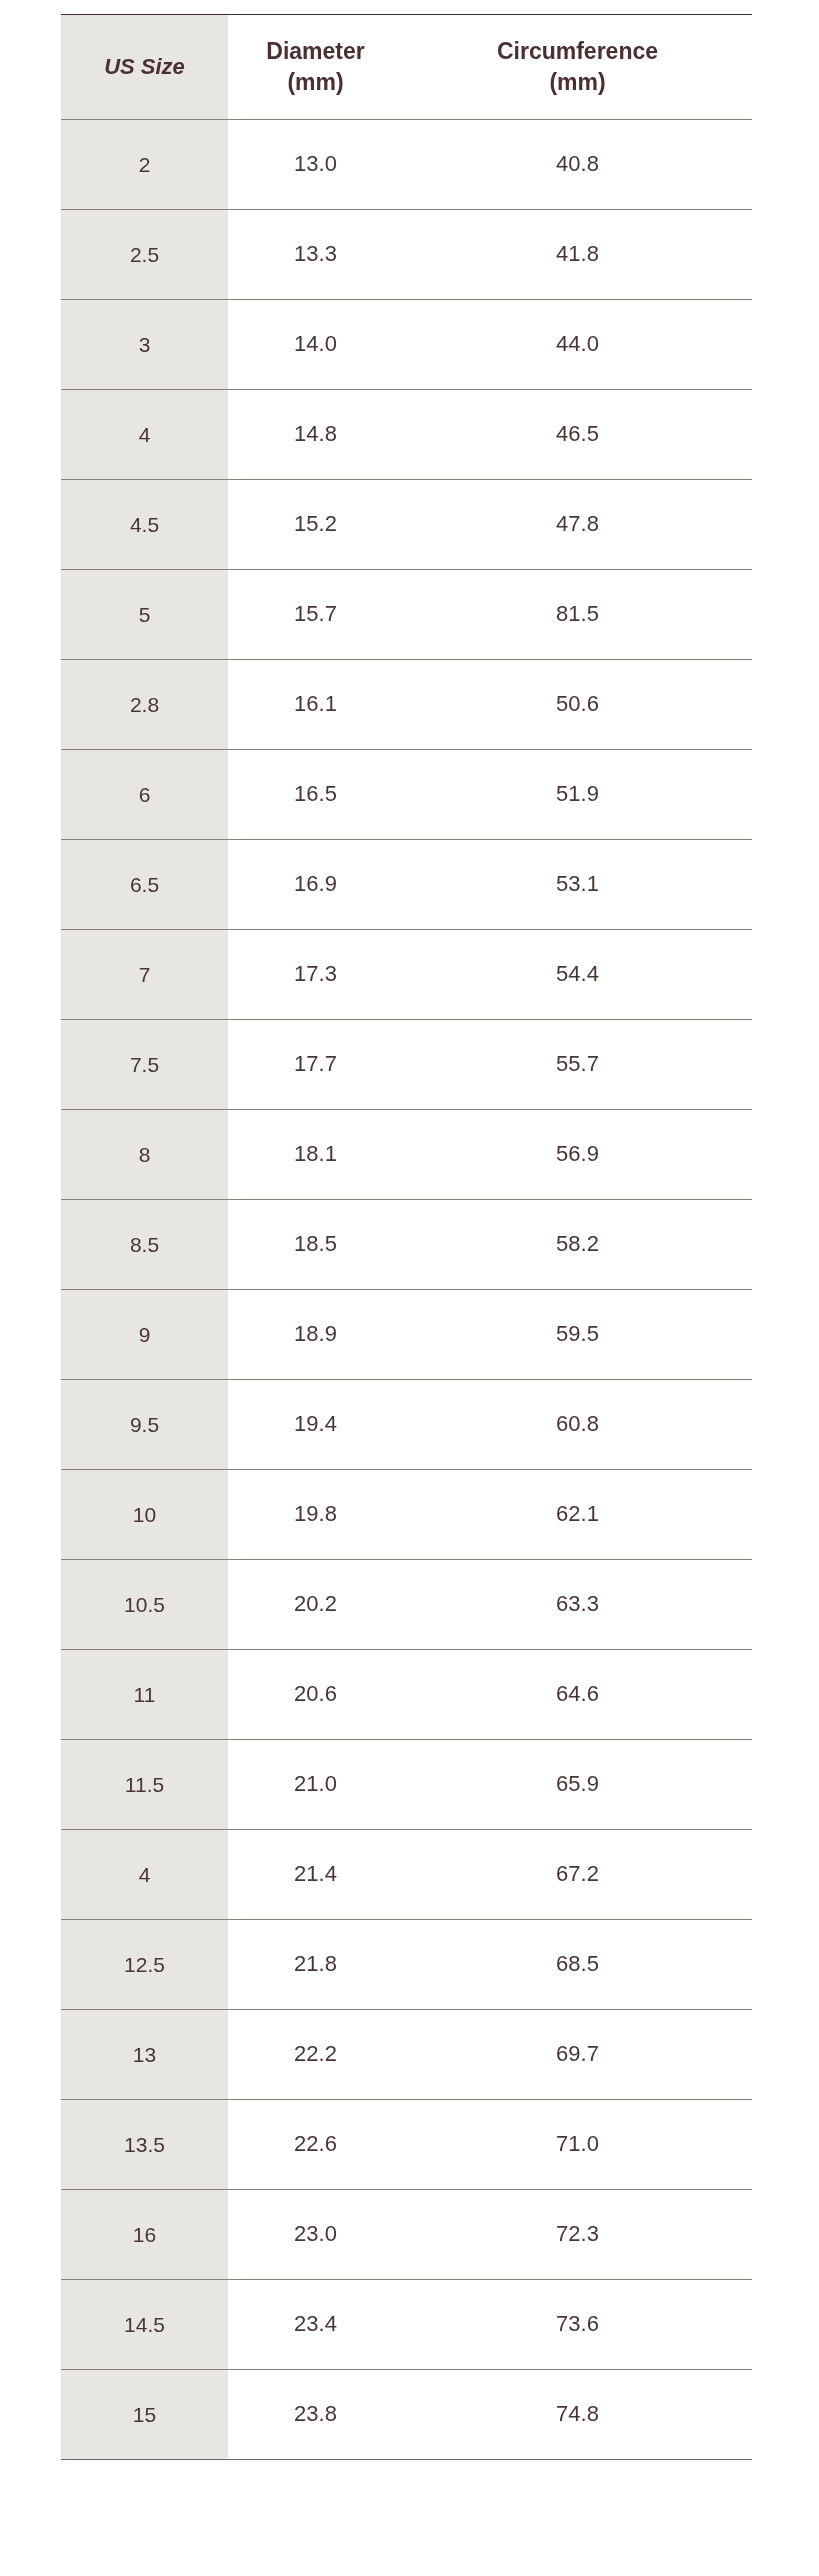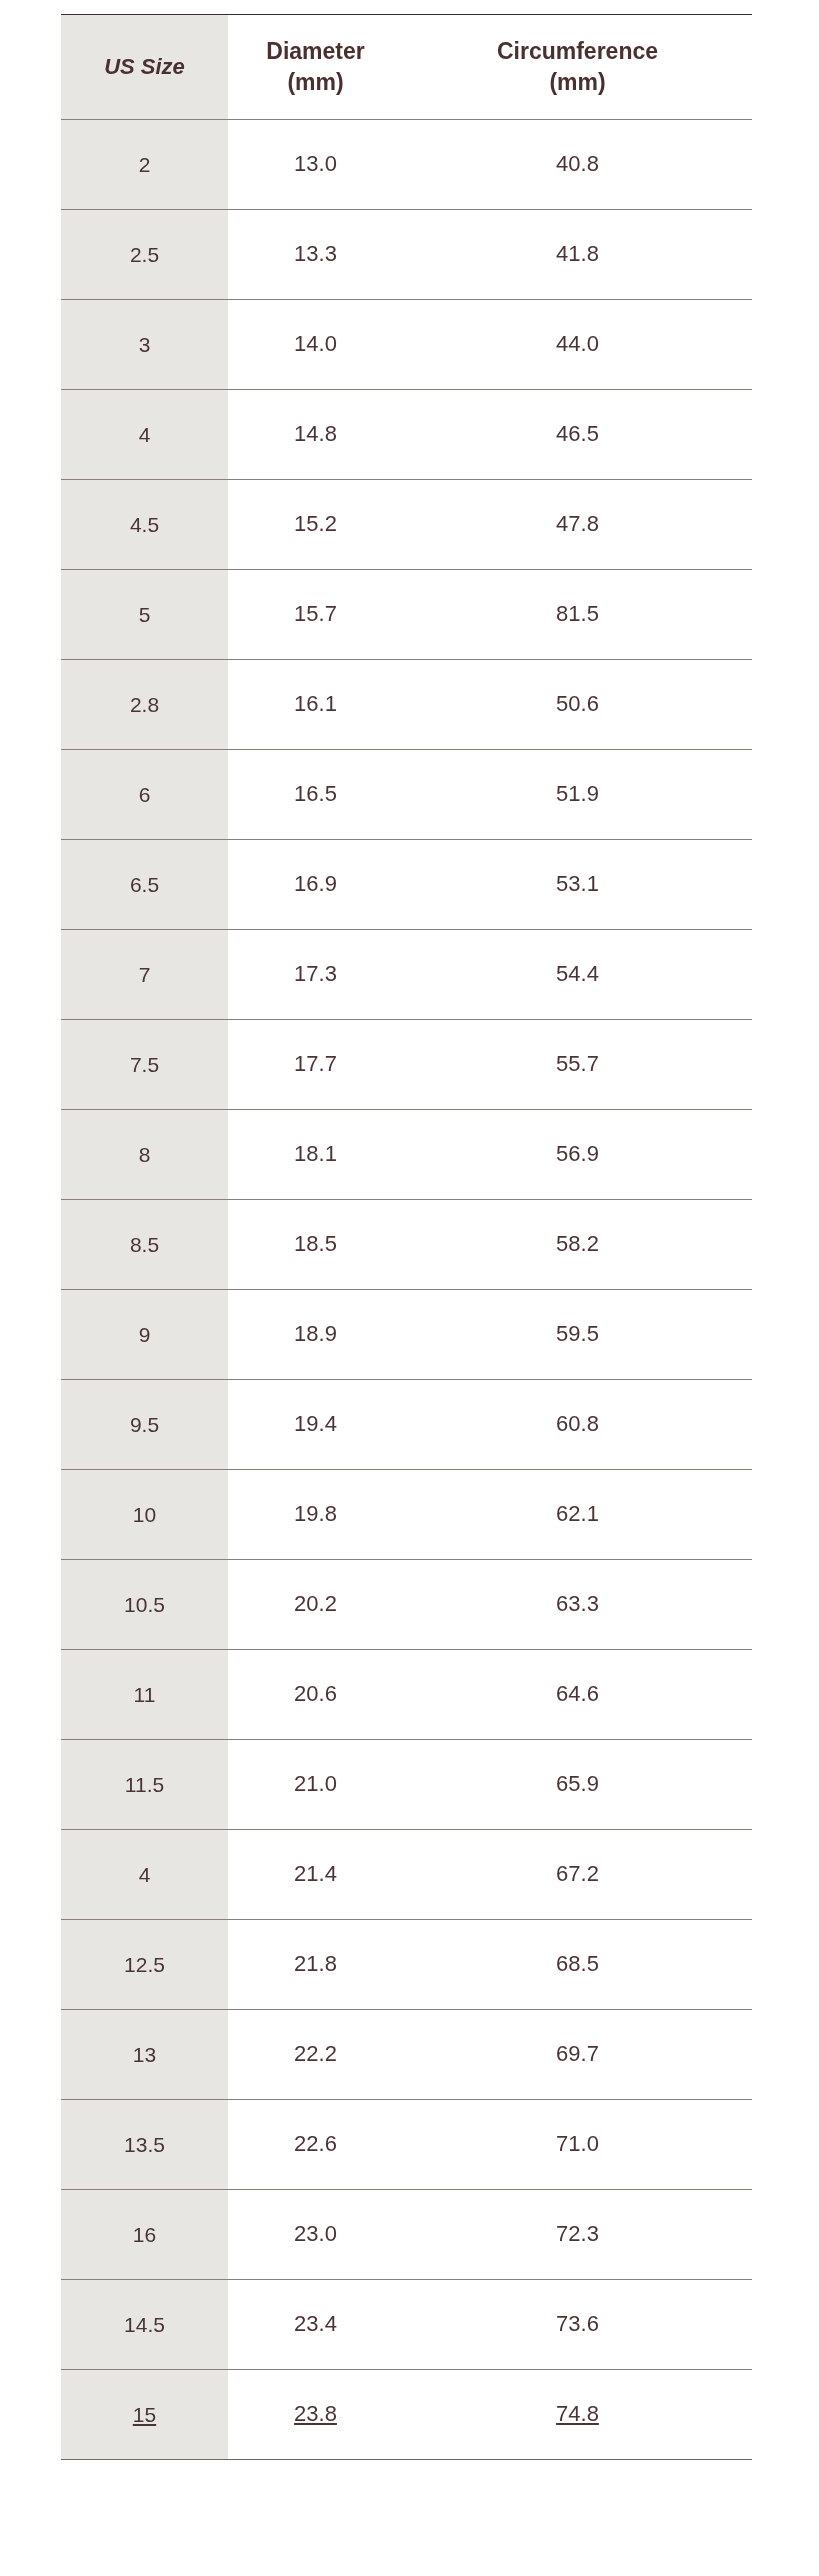--- a/index.html
+++ b/index.html
@@ -73,21 +73,20 @@
     line-height: 1.2;
   }
 
   tbody td.cell-size {
     background: #e8e6e2;
     font-size: 21px;
   }
 
   tbody tr:last-child td {
     border-bottom: 0.8px solid #6f6460;
-    text-decoration: underline;
   }
 
   .hdr-line { display: block; }
 </style>
 </head>
 <body>
 
 <div class="chart-wrap">
   <table class="size-table">
     <colgroup>

